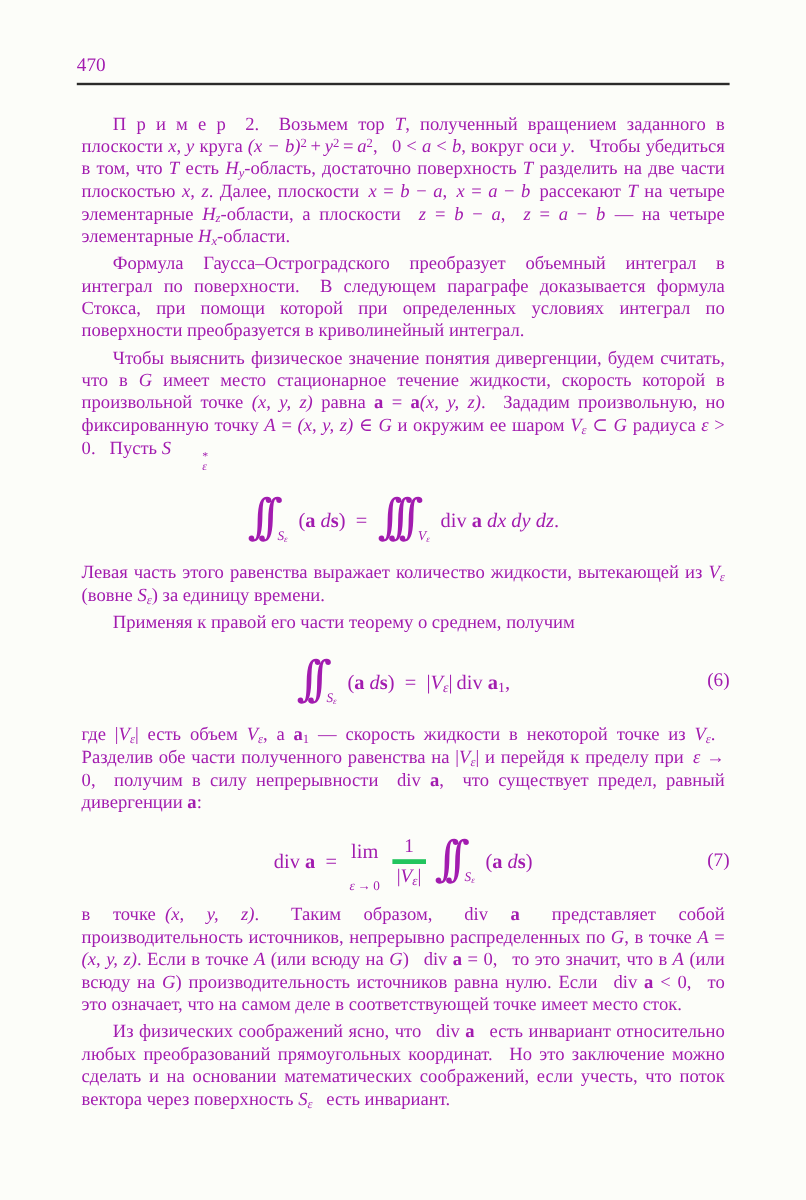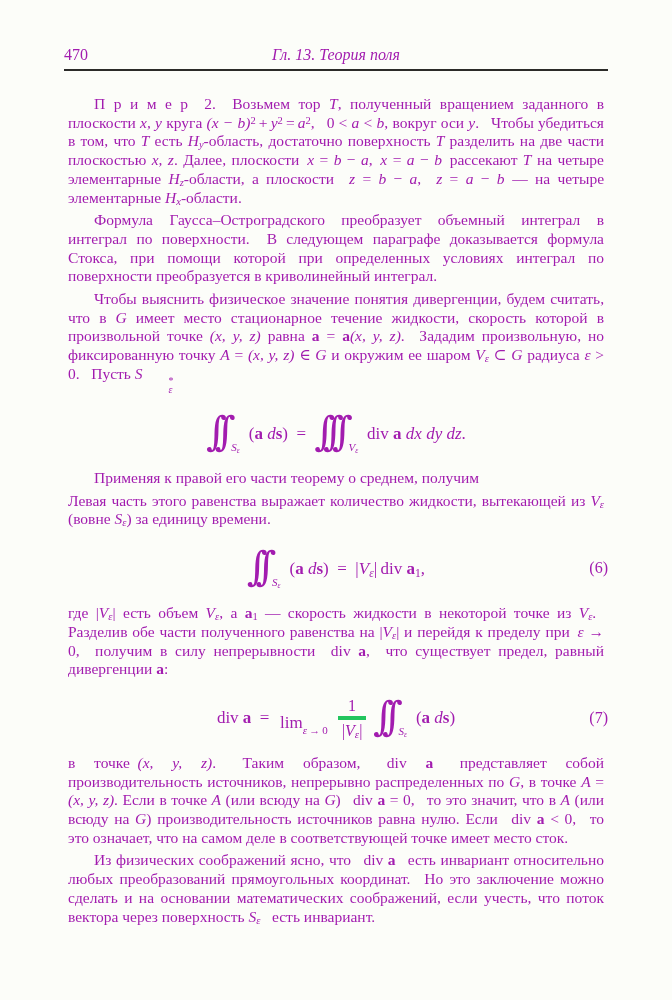--- a/index.html
+++ b/index.html
@@ -60,21 +60,21 @@
     position:relative;top:-2px;
     white-space:pre;
   }
   .intlim{
     font-size:11px;
     position:relative;top:14px;
     margin:0 9px 0 -3px;
     white-space:pre;
   }
   .limstk{
-    display:inline-flex;flex-direction:row;align-items:center;
+    display:inline-flex;flex-direction:column;align-items:center;
     margin:0 7px 0 2px;
     position:relative;top:5px;
   }
   .lim-top{font-size:17px;line-height:17px;}
   .lim-bot{font-size:11px;line-height:11px;margin-top:16px;white-space:pre;}
   .frac{
     display:inline-flex;flex-direction:column;align-items:center;
     margin:0 7px 0 3px;
   }
   .frac-n{font-size:16px;line-height:17px;padding:0 4px 2px 4px;}
@@ -89,44 +89,43 @@
     font-size:16px;
   }
 </style>
 </head>
 <body>
 
 <div class="sheet">
 
   <header class="pagehead">
     <span class="pagenum">470</span>
-    <span class="chapter">Гл. 13. Теория поля</span>
   </header>
 
   <p class="para ind"><span>П р и м е р  2.  Возьмем тор </span><span class="ita">T</span><span>, полученный вращением заданного в плоскости </span><span class="ita">x, y</span><span> круга </span><span class="ita">(x − b)</span><span class="sup">2</span><span> + </span><span class="ita">y</span><span class="sup">2</span><span> = </span><span class="ita">a</span><span class="sup">2</span><span>,  0 &lt; </span><span class="ita">a</span><span> &lt; </span><span class="ita">b</span><span>, вокруг оси </span><span class="ita">y</span><span>.  Чтобы убедиться в том, что </span><span class="ita">T</span><span> есть </span><span class="ita">H</span><span class="sub ita">y</span><span>-область, достаточно поверхность </span><span class="ita">T</span><span> разделить на две части плоскостью </span><span class="ita">x, z</span><span>. Далее, плоскости </span><span class="ita">x</span><span> = </span><span class="ita">b</span><span> − </span><span class="ita">a</span><span>, </span><span class="ita">x</span><span> = </span><span class="ita">a</span><span> − </span><span class="ita">b</span><span> рассекают </span><span class="ita">T</span><span> на четыре элементарные </span><span class="ita">H</span><span class="sub ita">z</span><span>-области, а плоскости  </span><span class="ita">z</span><span> = </span><span class="ita">b</span><span> − </span><span class="ita">a</span><span>,  </span><span class="ita">z</span><span> = </span><span class="ita">a</span><span> − </span><span class="ita">b</span><span> — на четыре элементарные </span><span class="ita">H</span><span class="sub ita">x</span><span>-области.</span></p>
 
   <p class="para ind"><span>Формула Гаусса–Остроградского преобразует объемный интеграл в интеграл по поверхности.  В следующем параграфе доказывается формула Стокса, при помощи которой при определенных условиях интеграл по поверхности преобразуется в криволинейный интеграл.</span></p>
 
   <p class="para ind"><span>Чтобы выяснить физическое значение понятия дивергенции, будем считать, что в </span><span class="ita">G</span><span> имеет место стационарное течение жидкости, скорость которой в произвольной точке </span><span class="ita">(x, y, z)</span><span> равна </span><span class="bld">a</span><span> = </span><span class="bld">a</span><span class="ita">(x, y, z)</span><span>.  Зададим произвольную, но фиксированную точку </span><span class="ita">A</span><span> = </span><span class="ita">(x, y, z)</span><span> ∈ </span><span class="ita">G</span><span> и окружим ее шаром </span><span class="ita">V</span><span class="sub ita">ε</span><span> ⊂ </span><span class="ita">G</span><span> радиуса </span><span class="ita">ε</span><span> &gt; 0.  Пусть </span><span class="ita">S</span><span class="stk">
         <span class="stk-t">*</span>
         <span class="stk-b">ε</span>
       </span></p>
 
   <div class="eq">
     <span class="bigint">∫∫</span>
       <span class="intlim"><span class="ita">S</span><span class="sub ita">ε</span></span>
       <span class="mrow"><span>(</span><span class="bld">a</span><span class="ita"> d</span><span class="bld">s</span><span>) = </span></span>
       <span class="bigint">∫∫∫</span>
       <span class="intlim"><span class="ita">V</span><span class="sub ita">ε</span></span>
       <span class="mrow"><span>div </span><span class="bld">a</span><span class="ita"> dx dy dz</span><span>.</span></span>
   </div>
 
+  <p class="para"><span>Левая часть этого равенства выражает количество жидкости, вытекающей из </span><span class="ita">V</span><span class="sub ita">ε</span><span> (вовне </span><span class="ita">S</span><span class="sub ita">ε</span><span>) за единицу времени.</span></p>
+
   <p class="para ind"><span>Применяя к правой его части теорему о среднем, получим</span></p>
-
-  <p class="para"><span>Левая часть этого равенства выражает количество жидкости, вытекающей из </span><span class="ita">V</span><span class="sub ita">ε</span><span> (вовне </span><span class="ita">S</span><span class="sub ita">ε</span><span>) за единицу времени.</span></p>
 
   <div class="eq">
     <span class="bigint">∫∫</span>
       <span class="intlim"><span class="ita">S</span><span class="sub ita">ε</span></span>
       <span class="mrow"><span>(</span><span class="bld">a</span><span class="ita"> d</span><span class="bld">s</span><span>) = |</span><span class="ita">V</span><span class="sub ita">ε</span><span>| div </span><span class="bld">a</span><span class="sub">1</span><span>,</span></span>
     <span class="eqnum">(6)</span>
   </div>
 
   <p class="para"><span>где |</span><span class="ita">V</span><span class="sub ita">ε</span><span>| есть объем </span><span class="ita">V</span><span class="sub ita">ε</span><span>, а </span><span class="bld">a</span><span class="sub">1</span><span> — скорость жидкости в некоторой точке из </span><span class="ita">V</span><span class="sub ita">ε</span><span>.  Разделив обе части полученного равенства на |</span><span class="ita">V</span><span class="sub ita">ε</span><span>| и перейдя к пределу при </span><span class="ita">ε</span><span> → 0,  получим в силу непрерывности  div </span><span class="bld">a</span><span>,  что существует предел, равный дивергенции </span><span class="bld">a</span><span>:</span></p>
 

